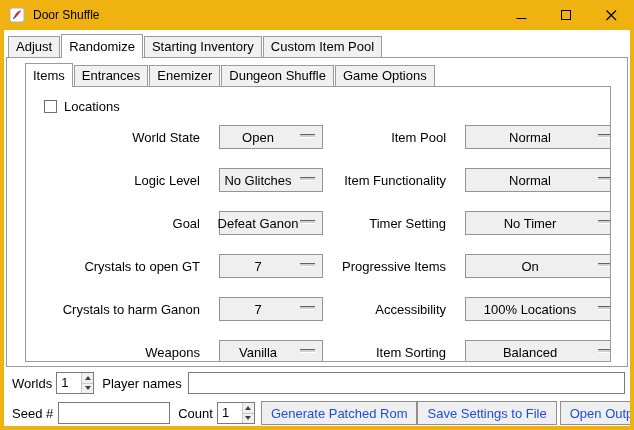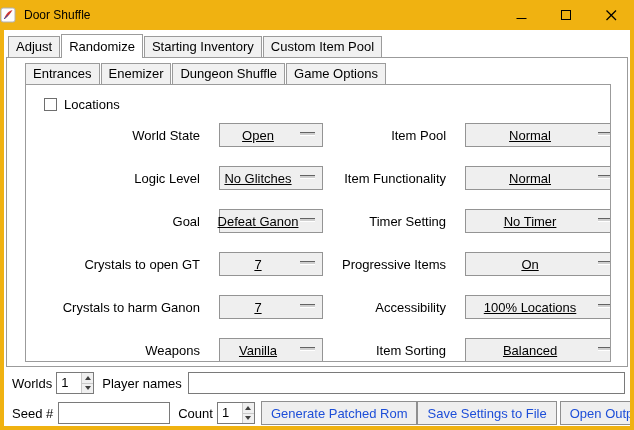--- a/index.html
+++ b/index.html
@@ -6,21 +6,21 @@
   html,body { background:#cccccc; }
   .window{
     width:634px; height:430px;
     background:#f0b211;
     font-family:"Liberation Sans", sans-serif;
     font-size:13px; color:#000;
     display:flex; flex-direction:column;
     position:relative; overflow:hidden;
   }
   
-  .titlebar{ height:30px; display:flex; align-items:center; flex:none; }
+  .titlebar{ height:30px; display:flex; align-items:center; padding-left:9px; flex:none; }
   .app-icon{ width:16px; height:16px; display:inline-flex; }
   .titlebar-title{ margin-left:8px; font-size:12px; }
   .titlebar-controls{ margin-left:auto; display:flex; height:100%; }
   .tb-btn{ width:45px; height:100%; display:flex; align-items:center; justify-content:center; }
   
   .wbody{
     flex:1; background:#ffffff; margin:0 4px 4px;
     display:flex; flex-direction:column; overflow:hidden;
   }
   
@@ -55,21 +55,21 @@
   .form-grid{
     display:grid;
     grid-template-columns:164px 104px 1fr 156px;
     column-gap:8px; row-gap:6px;
     margin-top:8px; align-items:center;gap:19px;
   }
   .field-label{ text-align:right; white-space:nowrap; }
   .optionmenu{
     height:24px; background:#efefef; border:1px solid #949494;
     display:flex; align-items:center; justify-content:center;
-    position:relative; padding-right:26px; white-space:nowrap; cursor:default;text-decoration:underline;
+    position:relative; padding-right:26px; white-space:nowrap; cursor:default;
   }
   .opt-ind{
     position:absolute; right:7px; top:50%; margin-top:-3px;
     width:15px; height:4px; background:#cfcfcf;
     border-top:1px solid #636363; border-bottom:1px solid #ffffff;
   }
   
   .bottom{ margin:5px 5px 0 8px; flex:none; }
   .bottom-row{ display:flex; align-items:center; height:22px; }
   .bottom-row.second{ margin-top:7px; height:24px; }
@@ -140,20 +140,21 @@
     <div class="tabbar outer-tabbar">
       <div class="tab">Adjust</div>
       <div class="tab selected">Randomize</div>
       <div class="tab">Starting Inventory</div>
       <div class="tab">Custom Item Pool</div>
     </div>
 
     <div class="outer-panel">
 
       <div class="tabbar inner-tabbar">
+        <div class="tab selected">Items</div>
         <div class="tab">Entrances</div>
         <div class="tab">Enemizer</div>
         <div class="tab">Dungeon Shuffle</div>
         <div class="tab">Game Options</div>
       </div>
 
       <div class="inner-panel">
 
         <div class="check-area">
           <div class="check-row">

